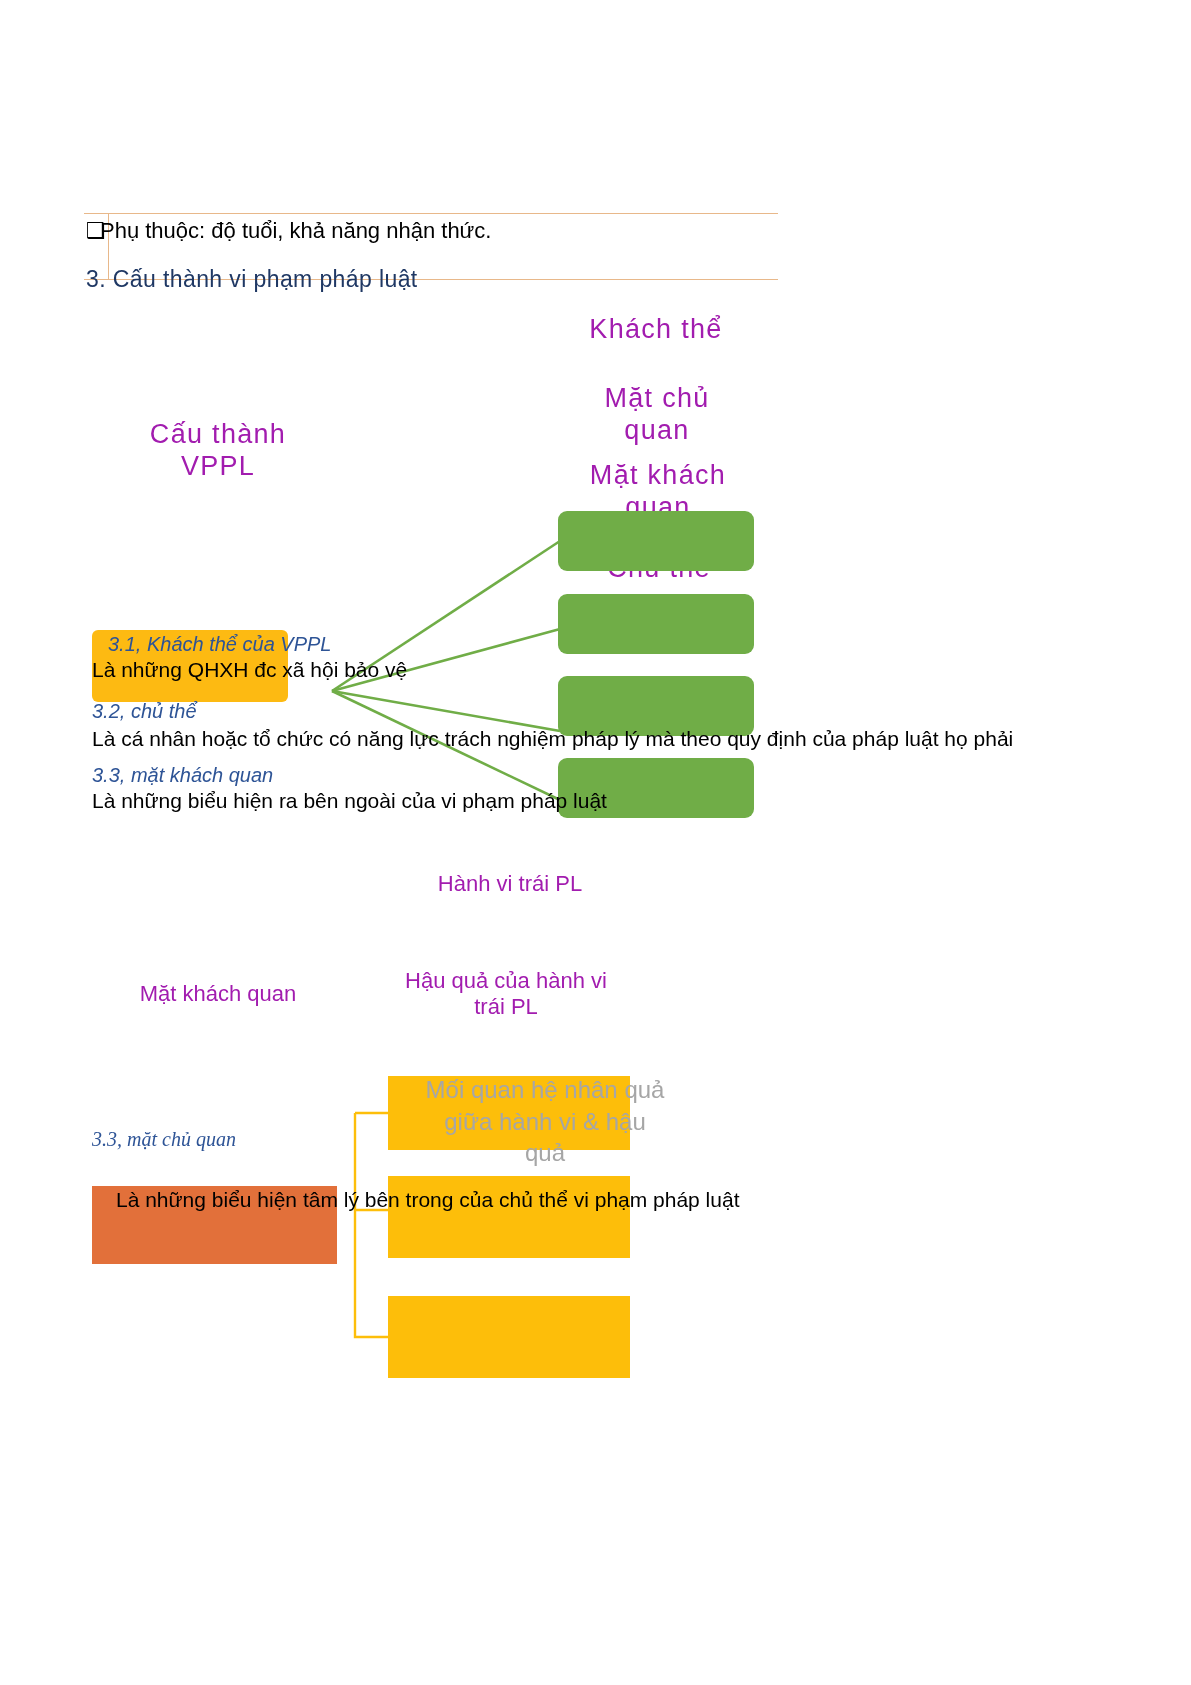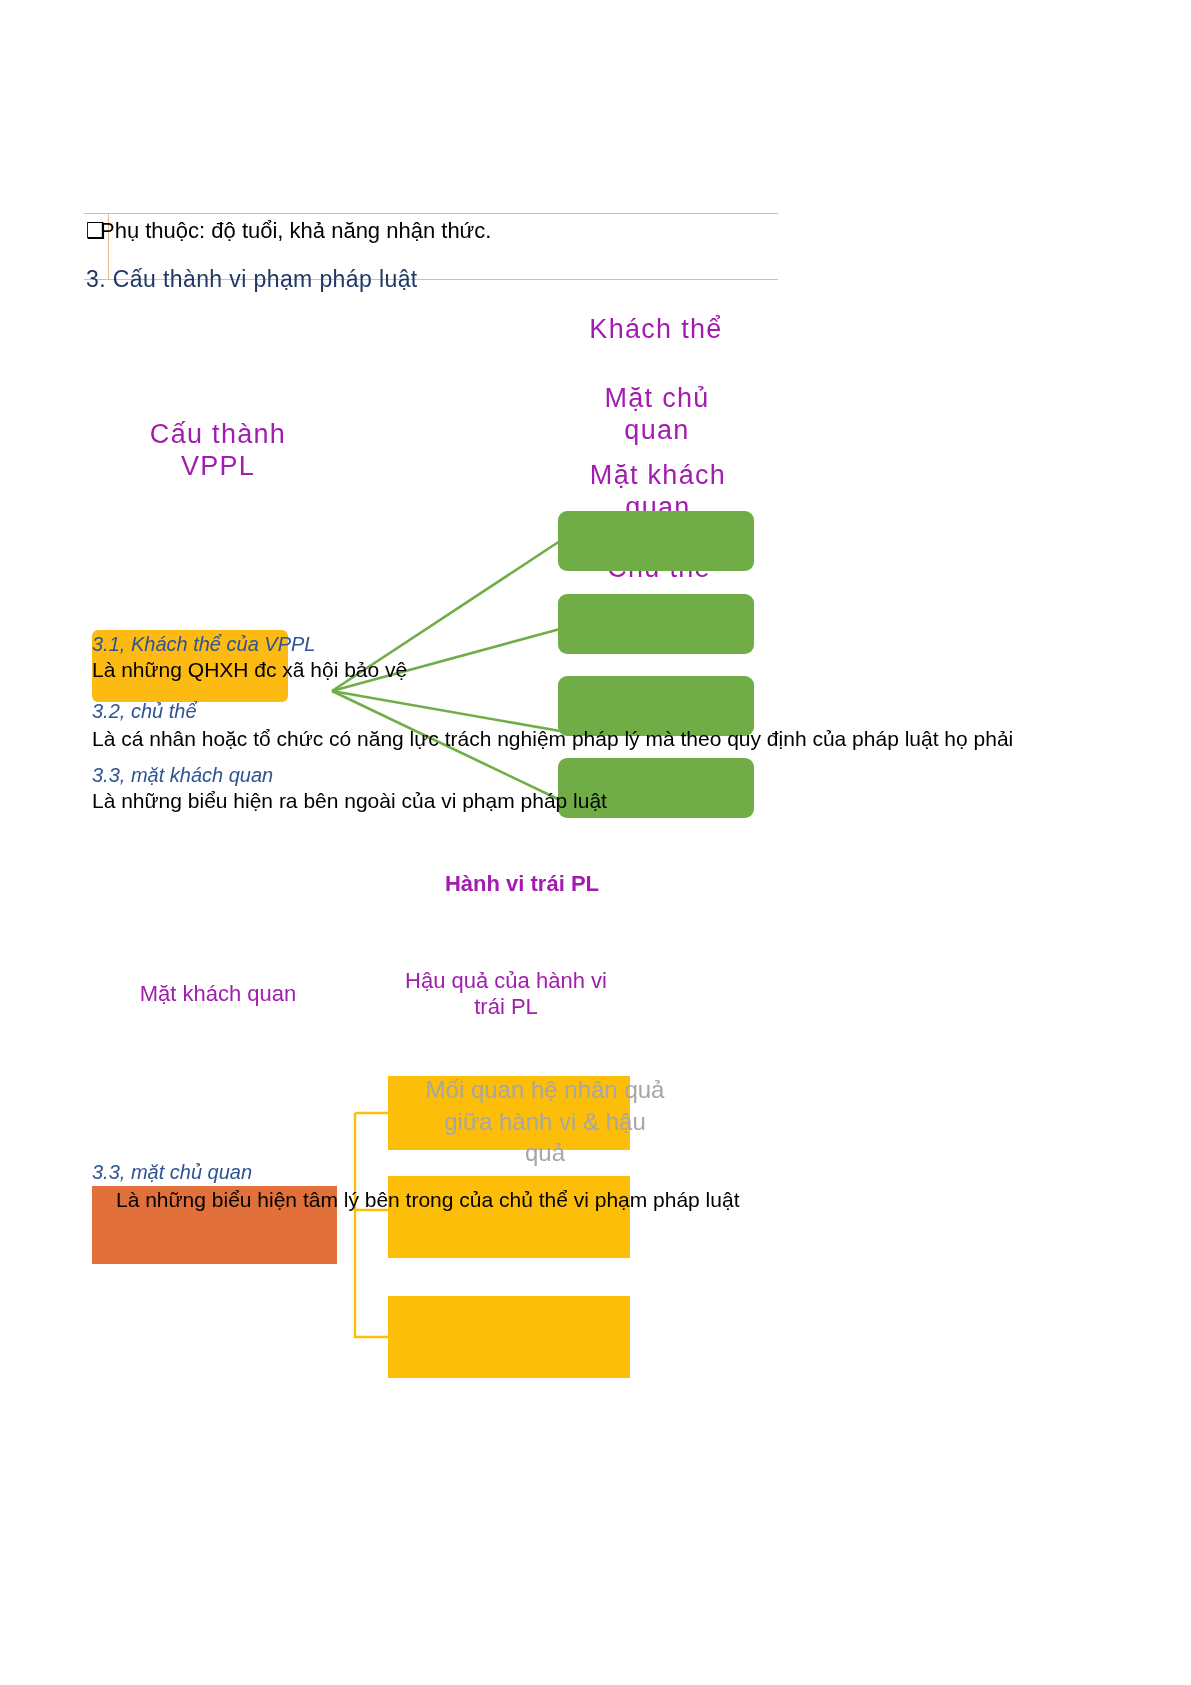--- a/index.html
+++ b/index.html
@@ -116,30 +116,30 @@
     </g>
   </svg>
 
   <div class="gbox" style="left:558px;top:511px;width:196px;height:60px;"></div>
   <div class="gbox" style="left:558px;top:594px;width:196px;height:60px;"></div>
   <div class="gbox" style="left:558px;top:676px;width:196px;height:60px;"></div>
   <div class="gbox" style="left:558px;top:758px;width:196px;height:60px;"></div>
 
   <div class="hl-amber" style="left:92px;top:630px;width:196px;height:72px;"></div>
 
-  <div class="sec-label" style="left:92px;top:633px;">3.1, Khách thể của VPPL</div>
+  <div class="sec-label" style="left:108px;top:633px;">3.1, Khách thể của VPPL</div>
   <div class="sec-body" style="left:92px;top:658px;">Là những QHXH đc xã hội bảo vệ</div>
 
   <div class="sec-label" style="left:92px;top:700px;">3.2, chủ thể</div>
   <div class="sec-body" style="left:92px;top:727px;">Là cá nhân hoặc tổ chức có năng lực trách nghiệm pháp lý mà theo quy định của pháp luật họ phải</div>
 
   <div class="sec-label" style="left:92px;top:764px;">3.3, mặt khách quan</div>
   <div class="sec-body" style="left:92px;top:789px;">Là những biểu hiện ra bên ngoài của vi phạm pháp luật</div>
 
-  <div class="dlabel sm" style="left:416px;top:871px;width:212px;font-weight:bold;">Hành vi trái PL</div>
+  <div class="dlabel sm" style="left:404px;top:871px;width:212px;">Hành vi trái PL</div>
 
   <div class="dlabel sm" style="left:118px;top:981px;width:200px;">Mặt khách quan</div>
 
   <div class="dlabel sm" style="left:396px;top:968px;width:220px;">Hậu quả của hành vi trái PL</div>
 
   <svg class="conn under" viewBox="0 0 1191 1685" xmlns="http://www.w3.org/2000/svg">
     <g stroke="#FDBE0A" stroke-width="2.4" fill="none">
       <path d="M 355 1113 L 388 1113"></path>
       <path d="M 355 1113 L 355 1337 L 388 1337"></path>
       <path d="M 355 1210 L 388 1210"></path>
@@ -147,18 +147,18 @@
   </svg>
 
   <div class="ybox" style="left:388px;top:1076px;width:242px;height:74px;"></div>
   <div class="ybox" style="left:388px;top:1176px;width:242px;height:82px;"></div>
   <div class="ybox" style="left:388px;top:1296px;width:242px;height:82px;"></div>
 
   <div class="ybox-label" style="left:388px;top:1074px;width:242px;">Mối quan hệ nhân quả giữa hành vi &amp; hậu quả</div>
 
   <div class="hl-orange" style="left:92px;top:1186px;width:245px;height:78px;"></div>
 
-  <div class="sec-label" style="left:92px;top:1161px;">3.3, mặt chủ quan</div>
+  <div class="sec-label" style="left:92px;top:1128px;font-family:Liberation Serif, serif;">3.3, mặt chủ quan</div>
   <div class="sec-body" style="left:92px;top:1188px;padding-left:24px;">Là những biểu hiện tâm lý bên trong của chủ thể vi phạm pháp luật</div>
 
   <div class="footer"></div>
 
 </div>
 
 </body></html>

